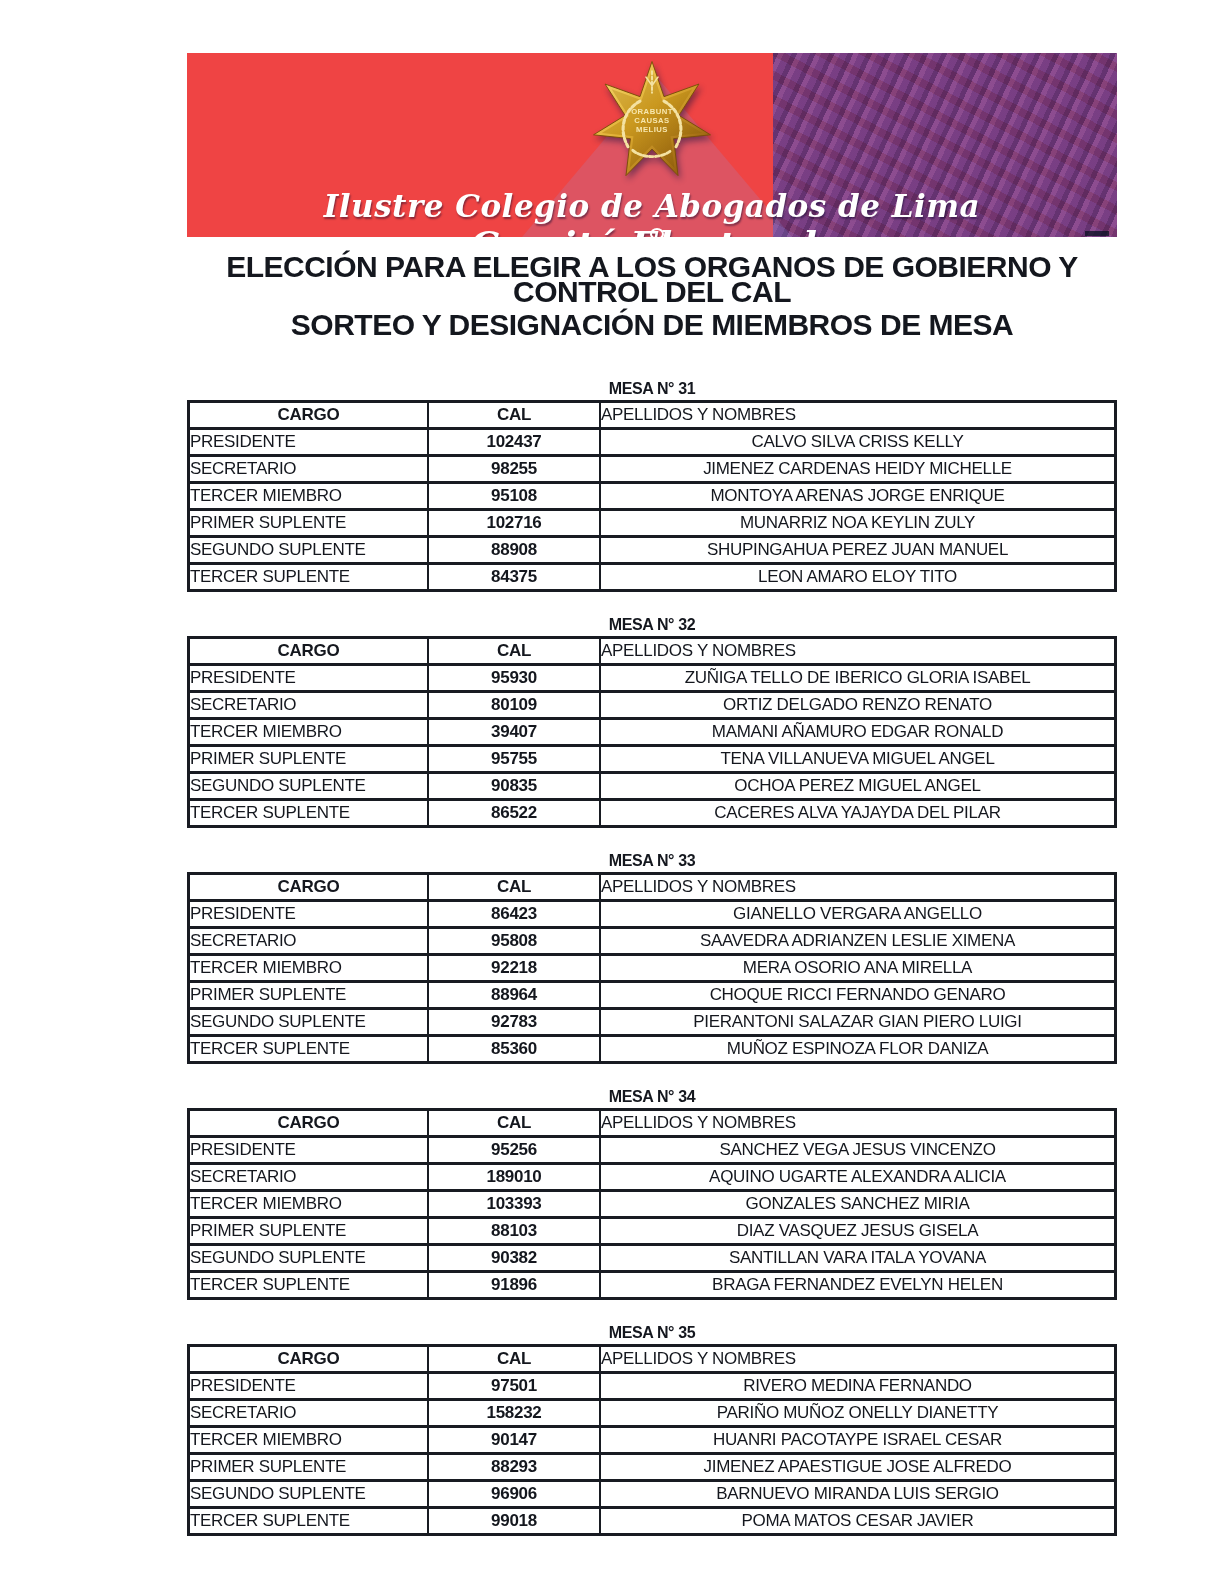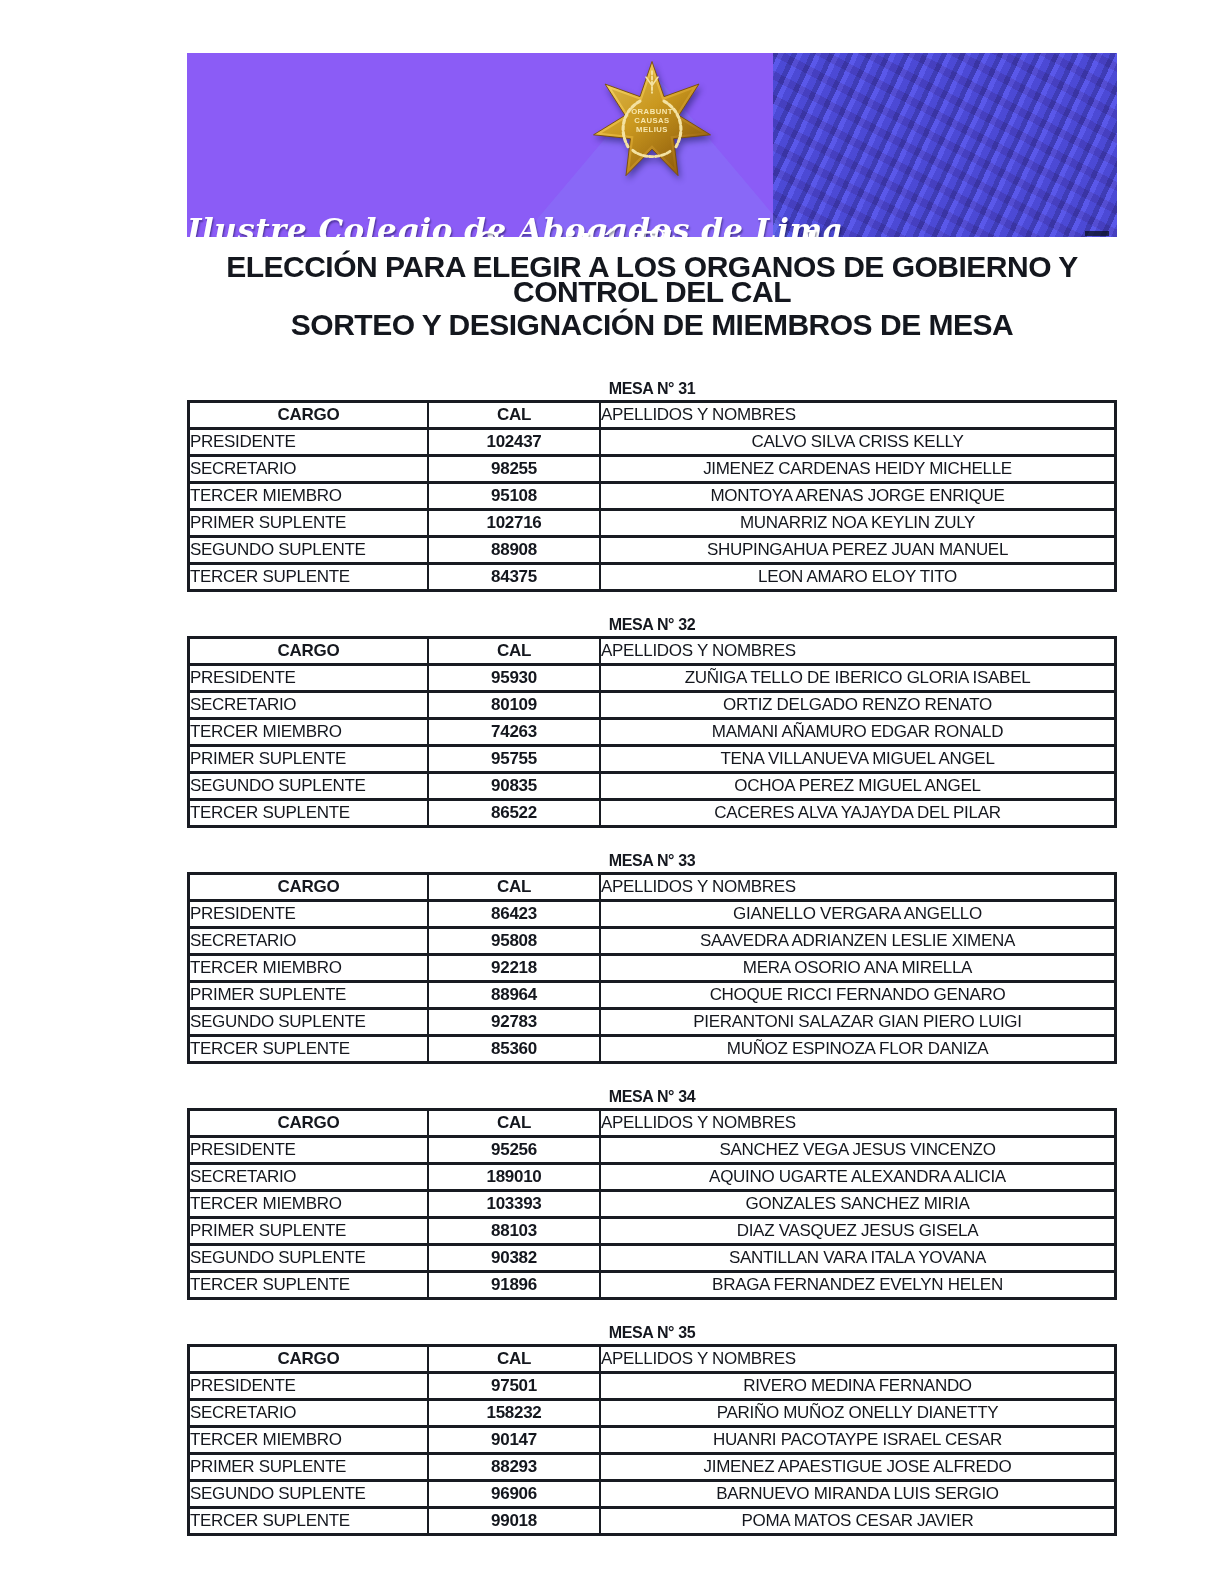--- a/index.html
+++ b/index.html
@@ -6,21 +6,21 @@
   body{
     width:1224px;height:1584px;background:#ffffff;position:relative;
     font-family:"Liberation Sans",sans-serif;color:#14171e;
     -webkit-font-smoothing:antialiased;
   }
   .content{position:absolute;left:187px;top:0;width:930px;}
 
   
   .banner{
     margin-top:53px;height:184px;position:relative;overflow:hidden;
-    background:#8b5cf6;
+    background:#ef4444;
   }
   .banner-texture{
     position:absolute;top:0;right:0;bottom:0;width:37%;
     background:
       repeating-linear-gradient(115deg, rgba(8,28,115,0.45) 0 5px, rgba(45,92,228,0.28) 5px 10px, rgba(16,48,170,0.35) 10px 17px),
       repeating-linear-gradient(28deg, rgba(34,74,212,0.30) 0 13px, rgba(7,24,105,0.30) 13px 21px);
   }
   .banner-pyramid{
     position:absolute;left:36%;bottom:0;width:0;height:0;
     border-left:135px solid transparent;border-right:135px solid transparent;
@@ -28,26 +28,25 @@
   }
   .banner-smudge{
     position:absolute;right:8px;bottom:1px;width:24px;height:5px;
     background:rgba(10,16,34,0.75);
   }
   .emblem{
     position:absolute;left:50%;top:2px;transform:translateX(-50%);
     filter:drop-shadow(2px 4px 3px rgba(0,10,60,0.45));
   }
   .org-name{
-    position:absolute;left:0;right:0;top:136px;
+    position:absolute;left:0;right:0;top:136px;text-align:center;
     font-family:"DejaVu Serif",serif;font-style:italic;font-weight:bold;
     font-size:31px;line-height:34px;color:#ffffff;
     text-shadow:1px 2px 2px rgba(0,0,40,0.45);
     letter-spacing:0.5px;
-    margin-top:24px;
   }
   .committee{
     position:absolute;left:0;right:16px;top:176px;text-align:center;
     font-family:"DejaVu Serif",serif;font-style:italic;font-weight:bold;
     font-size:36px;line-height:31px;color:#ffffff;
     text-shadow:1px 2px 2px rgba(0,0,40,0.45);
     letter-spacing:0.5px;
   }
   .cropped-glyph{
     position:absolute;left:50%;bottom:-3px;width:10px;height:8px;
@@ -191,21 +190,21 @@
               <td class="col1">95930</td>
               <td class="col2">ZUÑIGA TELLO DE IBERICO GLORIA ISABEL</td>
             </tr>
             <tr>
               <td class="col0">SECRETARIO</td>
               <td class="col1">80109</td>
               <td class="col2">ORTIZ DELGADO RENZO RENATO</td>
             </tr>
             <tr>
               <td class="col0">TERCER MIEMBRO</td>
-              <td class="col1">74263</td>
+              <td class="col1">39407</td>
               <td class="col2">MAMANI AÑAMURO EDGAR RONALD</td>
             </tr>
             <tr>
               <td class="col0">PRIMER SUPLENTE</td>
               <td class="col1">95755</td>
               <td class="col2">TENA VILLANUEVA MIGUEL ANGEL</td>
             </tr>
             <tr>
               <td class="col0">SEGUNDO SUPLENTE</td>
               <td class="col1">90835</td>

